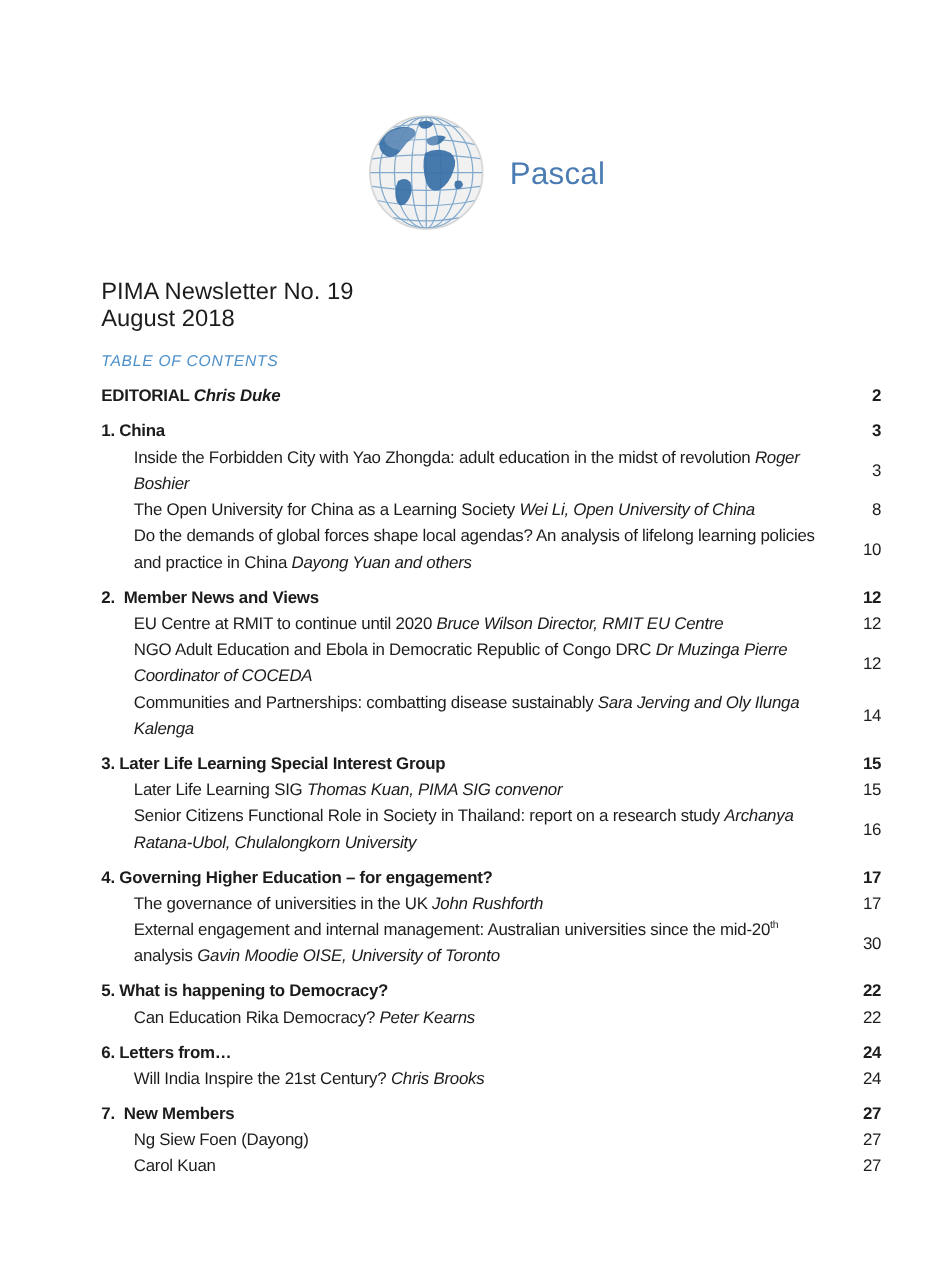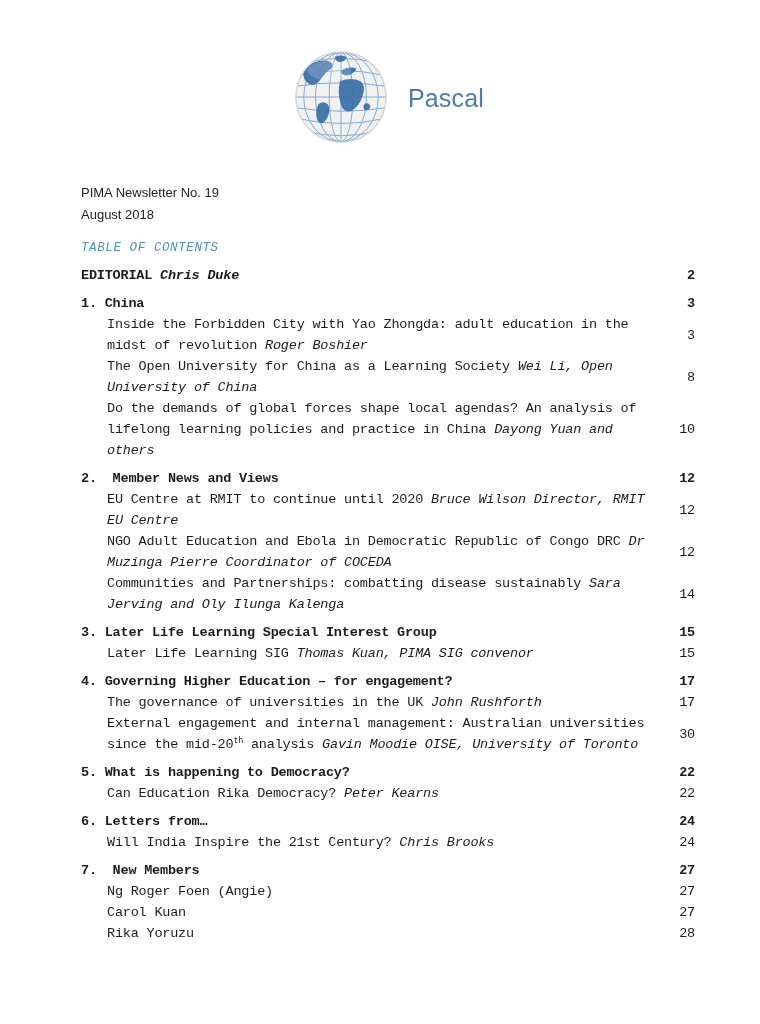--- a/index.html
+++ b/index.html
@@ -3,42 +3,42 @@
 <meta charset="utf-8">
 <style>
   * { margin: 0; padding: 0; box-sizing: border-box; }
   html, body {
     width: 760px; height: 1024px;
     background: #ffffff;
     font-family: "Liberation Sans", sans-serif;
     color: #1c1c1c;
     overflow: hidden;
   }
-  .page { width: 760px; height: 840px; position: relative; }
+  .page { width: 760px; height: 840px; position: relative; margin-top: 41px; }
 
   
   .logo-block {
     position: absolute;
     top: 48px; left: 0; right: 0;
     display: flex; justify-content: center; align-items: center;
     transform: translateX(8px);
   }
   .logo-globe { width: 98px; height: 100px; margin-right: 18px; }
   .logo-text {
     font-size: 25px; line-height: 27px;
     color: #4a7cb3; letter-spacing: 0.2px;
     font-weight: 400;
   }
 
   
   .doc-header { position: absolute; top: 182px; left: 81px; right: 65px; }
-  .doc-header .hline { font-size: 13px; line-height: 22px; color: #1c1c1c; }
+  .doc-header .hline { font-size: 19px; line-height: 22px; color: #1c1c1c; }
 
   
-  .toc-wrap { position: absolute; top: 241px; left: 81px; right: 65px; font-family: Liberation Mono, monospace; }
+  .toc-wrap { position: absolute; top: 241px; left: 81px; right: 55px; }
   .toc-heading {
     font-size: 12.5px; font-style: italic; letter-spacing: 0.6px;
     color: #4e90c8; margin-bottom: 10px;
   }
   .toc-list { font-size: 13.5px; letter-spacing: -0.2px; line-height: 21px; }
   .entry { display: flex; align-items: center; }
   .entry .entry-text { flex: 1; padding-right: 14px; }
   .entry .entry-page { min-width: 24px; text-align: right; white-space: nowrap; }
   .entry.section { font-weight: bold; margin-top: 7px; }
   .entry.article .entry-text { padding-left: 26px; }
@@ -138,20 +138,24 @@
           <span class="entry-page">14</span>
         </div>
         <div class="entry section">
           <span class="entry-text"><span class="part-bold">3. Later Life Learning Special Interest Group</span></span>
           <span class="entry-page">15</span>
         </div>
         <div class="entry article">
           <span class="entry-text"><span class="part-normal">Later Life Learning SIG </span><span class="part-italic">Thomas Kuan, PIMA SIG convenor</span></span>
           <span class="entry-page">15</span>
         </div>
+        <div class="entry article">
+          <span class="entry-text"><span class="part-normal">Senior Citizens Functional Role in Society in Thailand: report on a research study </span><span class="part-italic">Archanya Ratana-Ubol, Chulalongkorn University</span></span>
+          <span class="entry-page">16</span>
+        </div>
         <div class="entry section">
           <span class="entry-text"><span class="part-bold">4. Governing Higher Education – for engagement?</span></span>
           <span class="entry-page">17</span>
         </div>
         <div class="entry article">
           <span class="entry-text"><span class="part-normal">The governance of universities in the UK </span><span class="part-italic">John Rushforth</span></span>
           <span class="entry-page">17</span>
         </div>
         <div class="entry article">
           <span class="entry-text"><span class="part-normal">External engagement and internal management: Australian universities since the mid-20</span><sup class="part-super">th</sup><span class="part-normal"> analysis </span><span class="part-italic">Gavin Moodie OISE, University of Toronto</span></span>
@@ -171,27 +175,23 @@
         </div>
         <div class="entry article">
           <span class="entry-text"><span class="part-normal">Will India Inspire the 21st Century? </span><span class="part-italic">Chris Brooks</span></span>
           <span class="entry-page">24</span>
         </div>
         <div class="entry section">
           <span class="entry-text"><span class="part-bold">7.&nbsp; New Members</span></span>
           <span class="entry-page">27</span>
         </div>
         <div class="entry article">
-          <span class="entry-text"><span class="part-normal">Ng Roger Foen (Angie)</span></span>
+          <span class="entry-text"><span class="part-normal">Ng Siew Foen (Dayong)</span></span>
           <span class="entry-page">27</span>
         </div>
         <div class="entry article">
           <span class="entry-text"><span class="part-normal">Carol Kuan</span></span>
           <span class="entry-page">27</span>
-        </div>
-        <div class="entry article">
-          <span class="entry-text"><span class="part-normal">Rika Yoruzu</span></span>
-          <span class="entry-page">28</span>
         </div>
       </div>
   </div>
 
 </div>
 
 </body></html>

